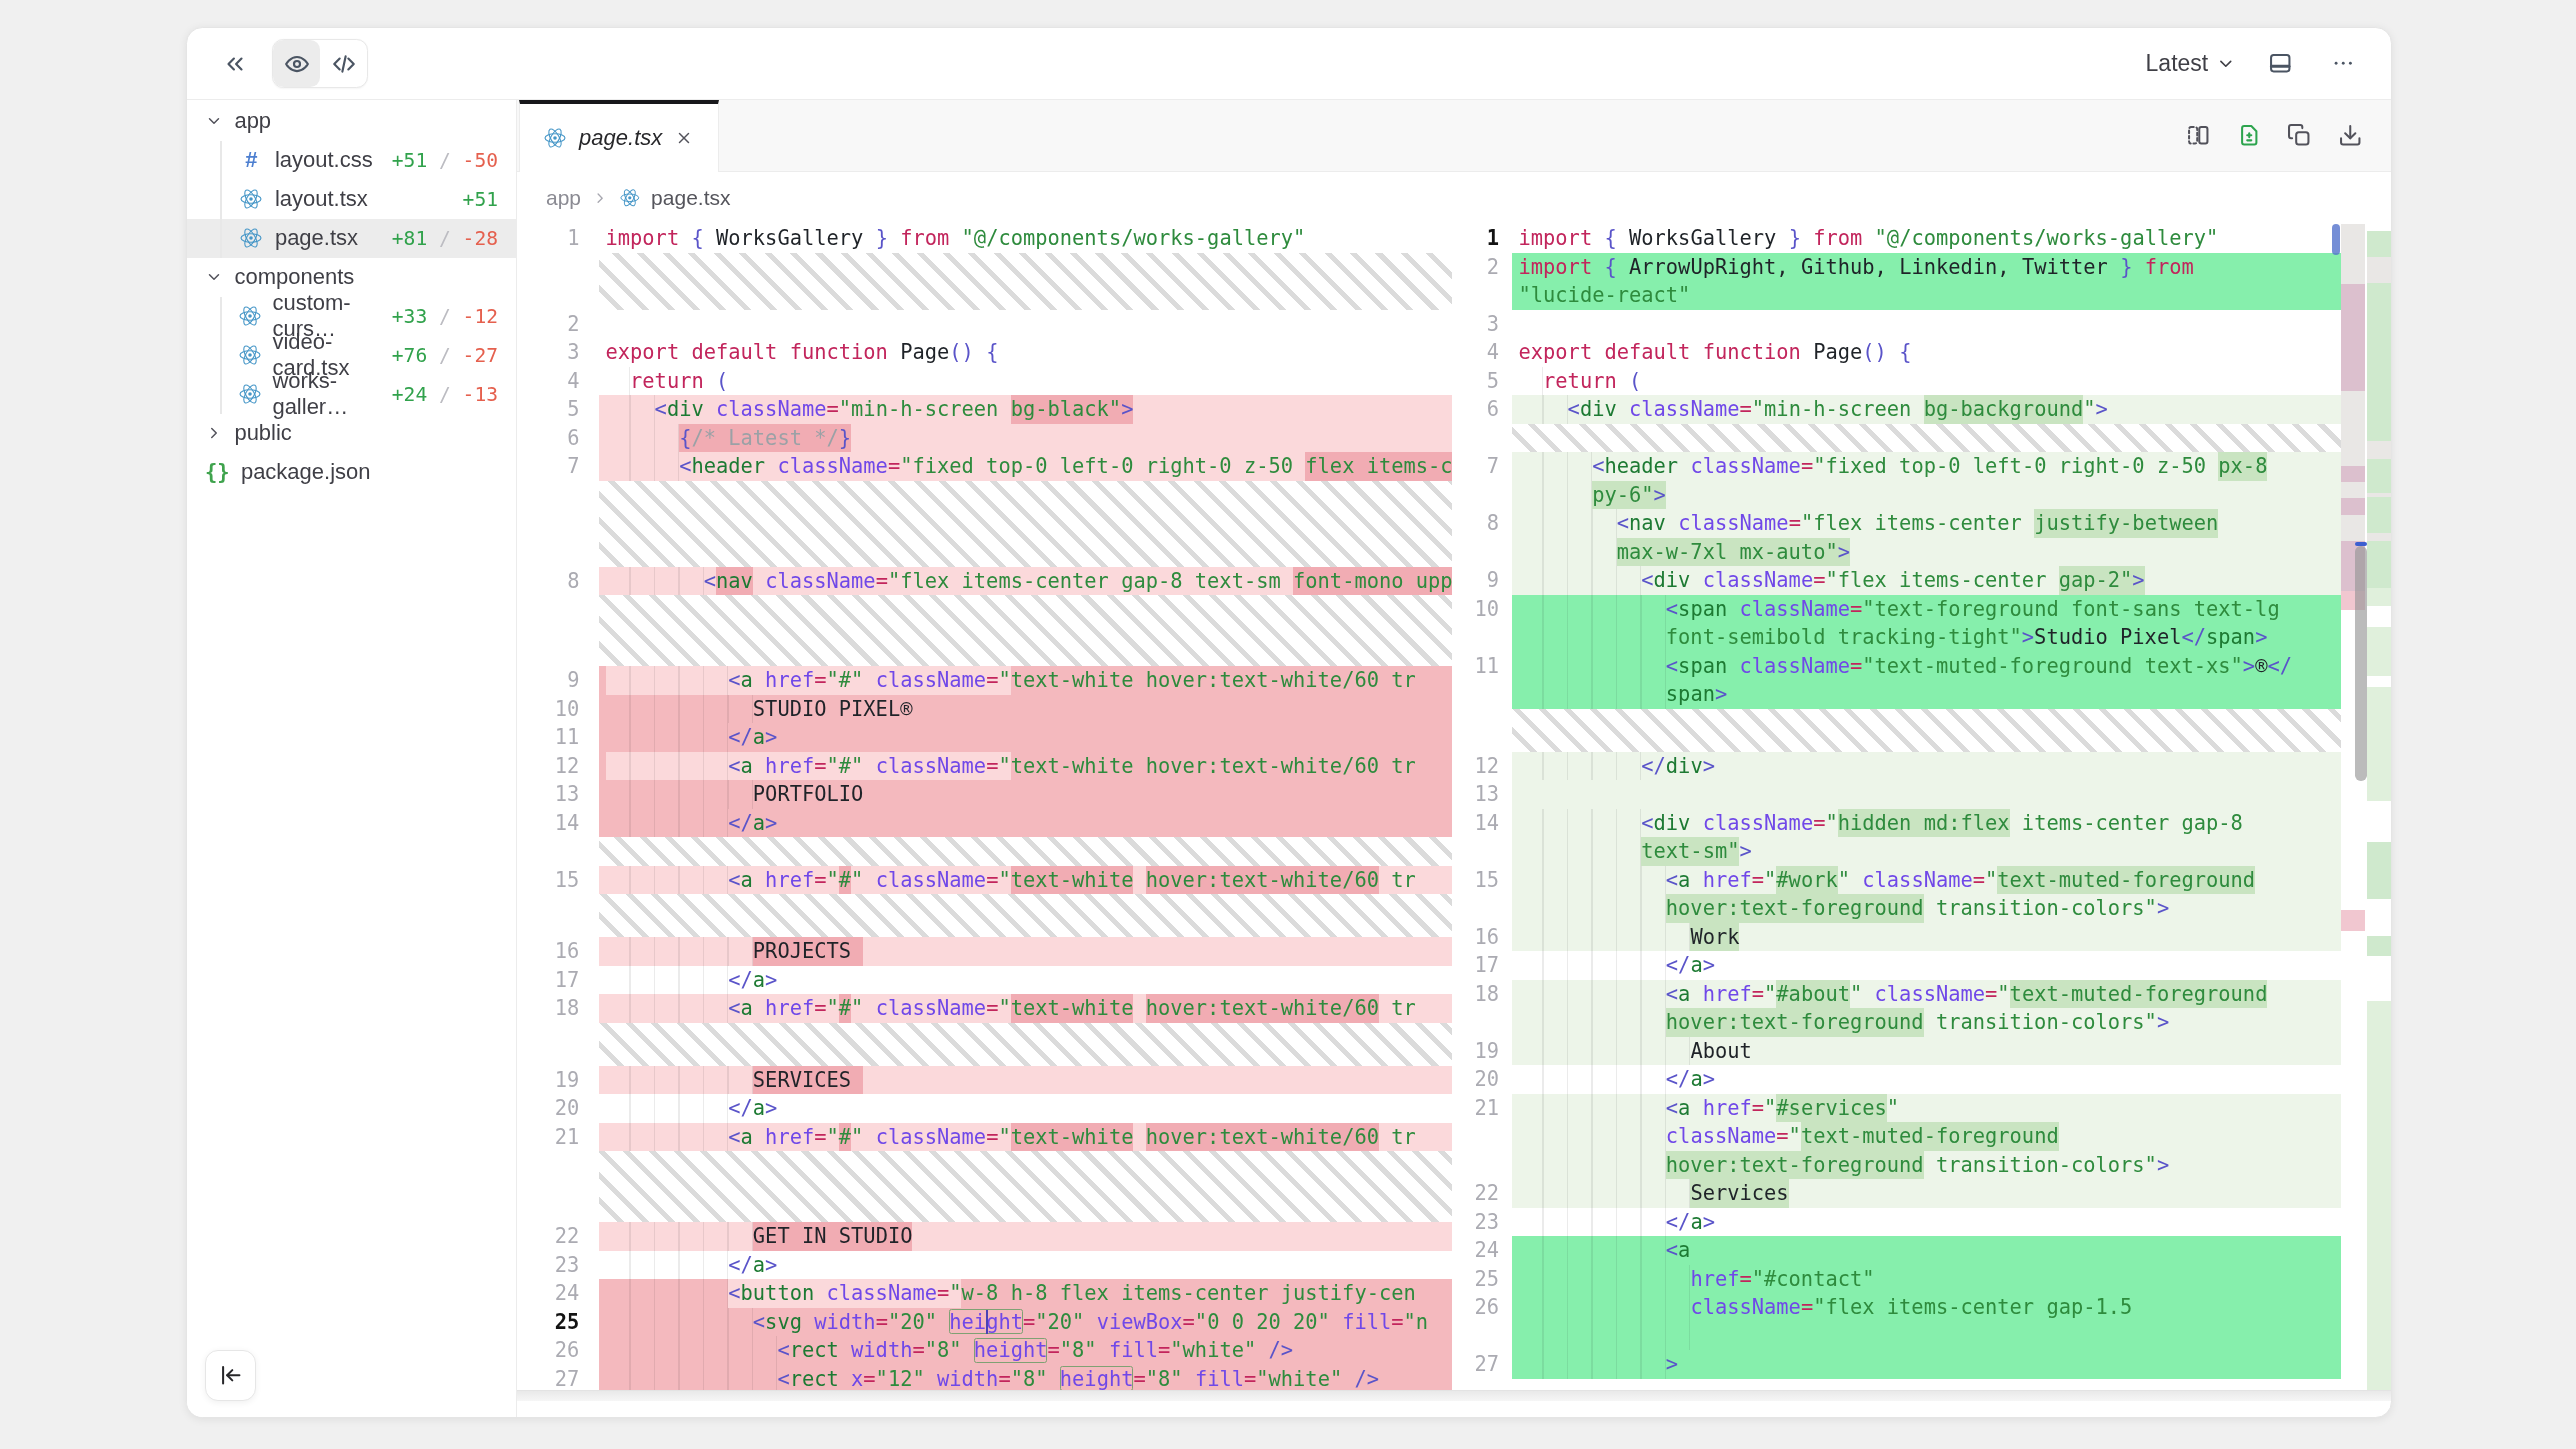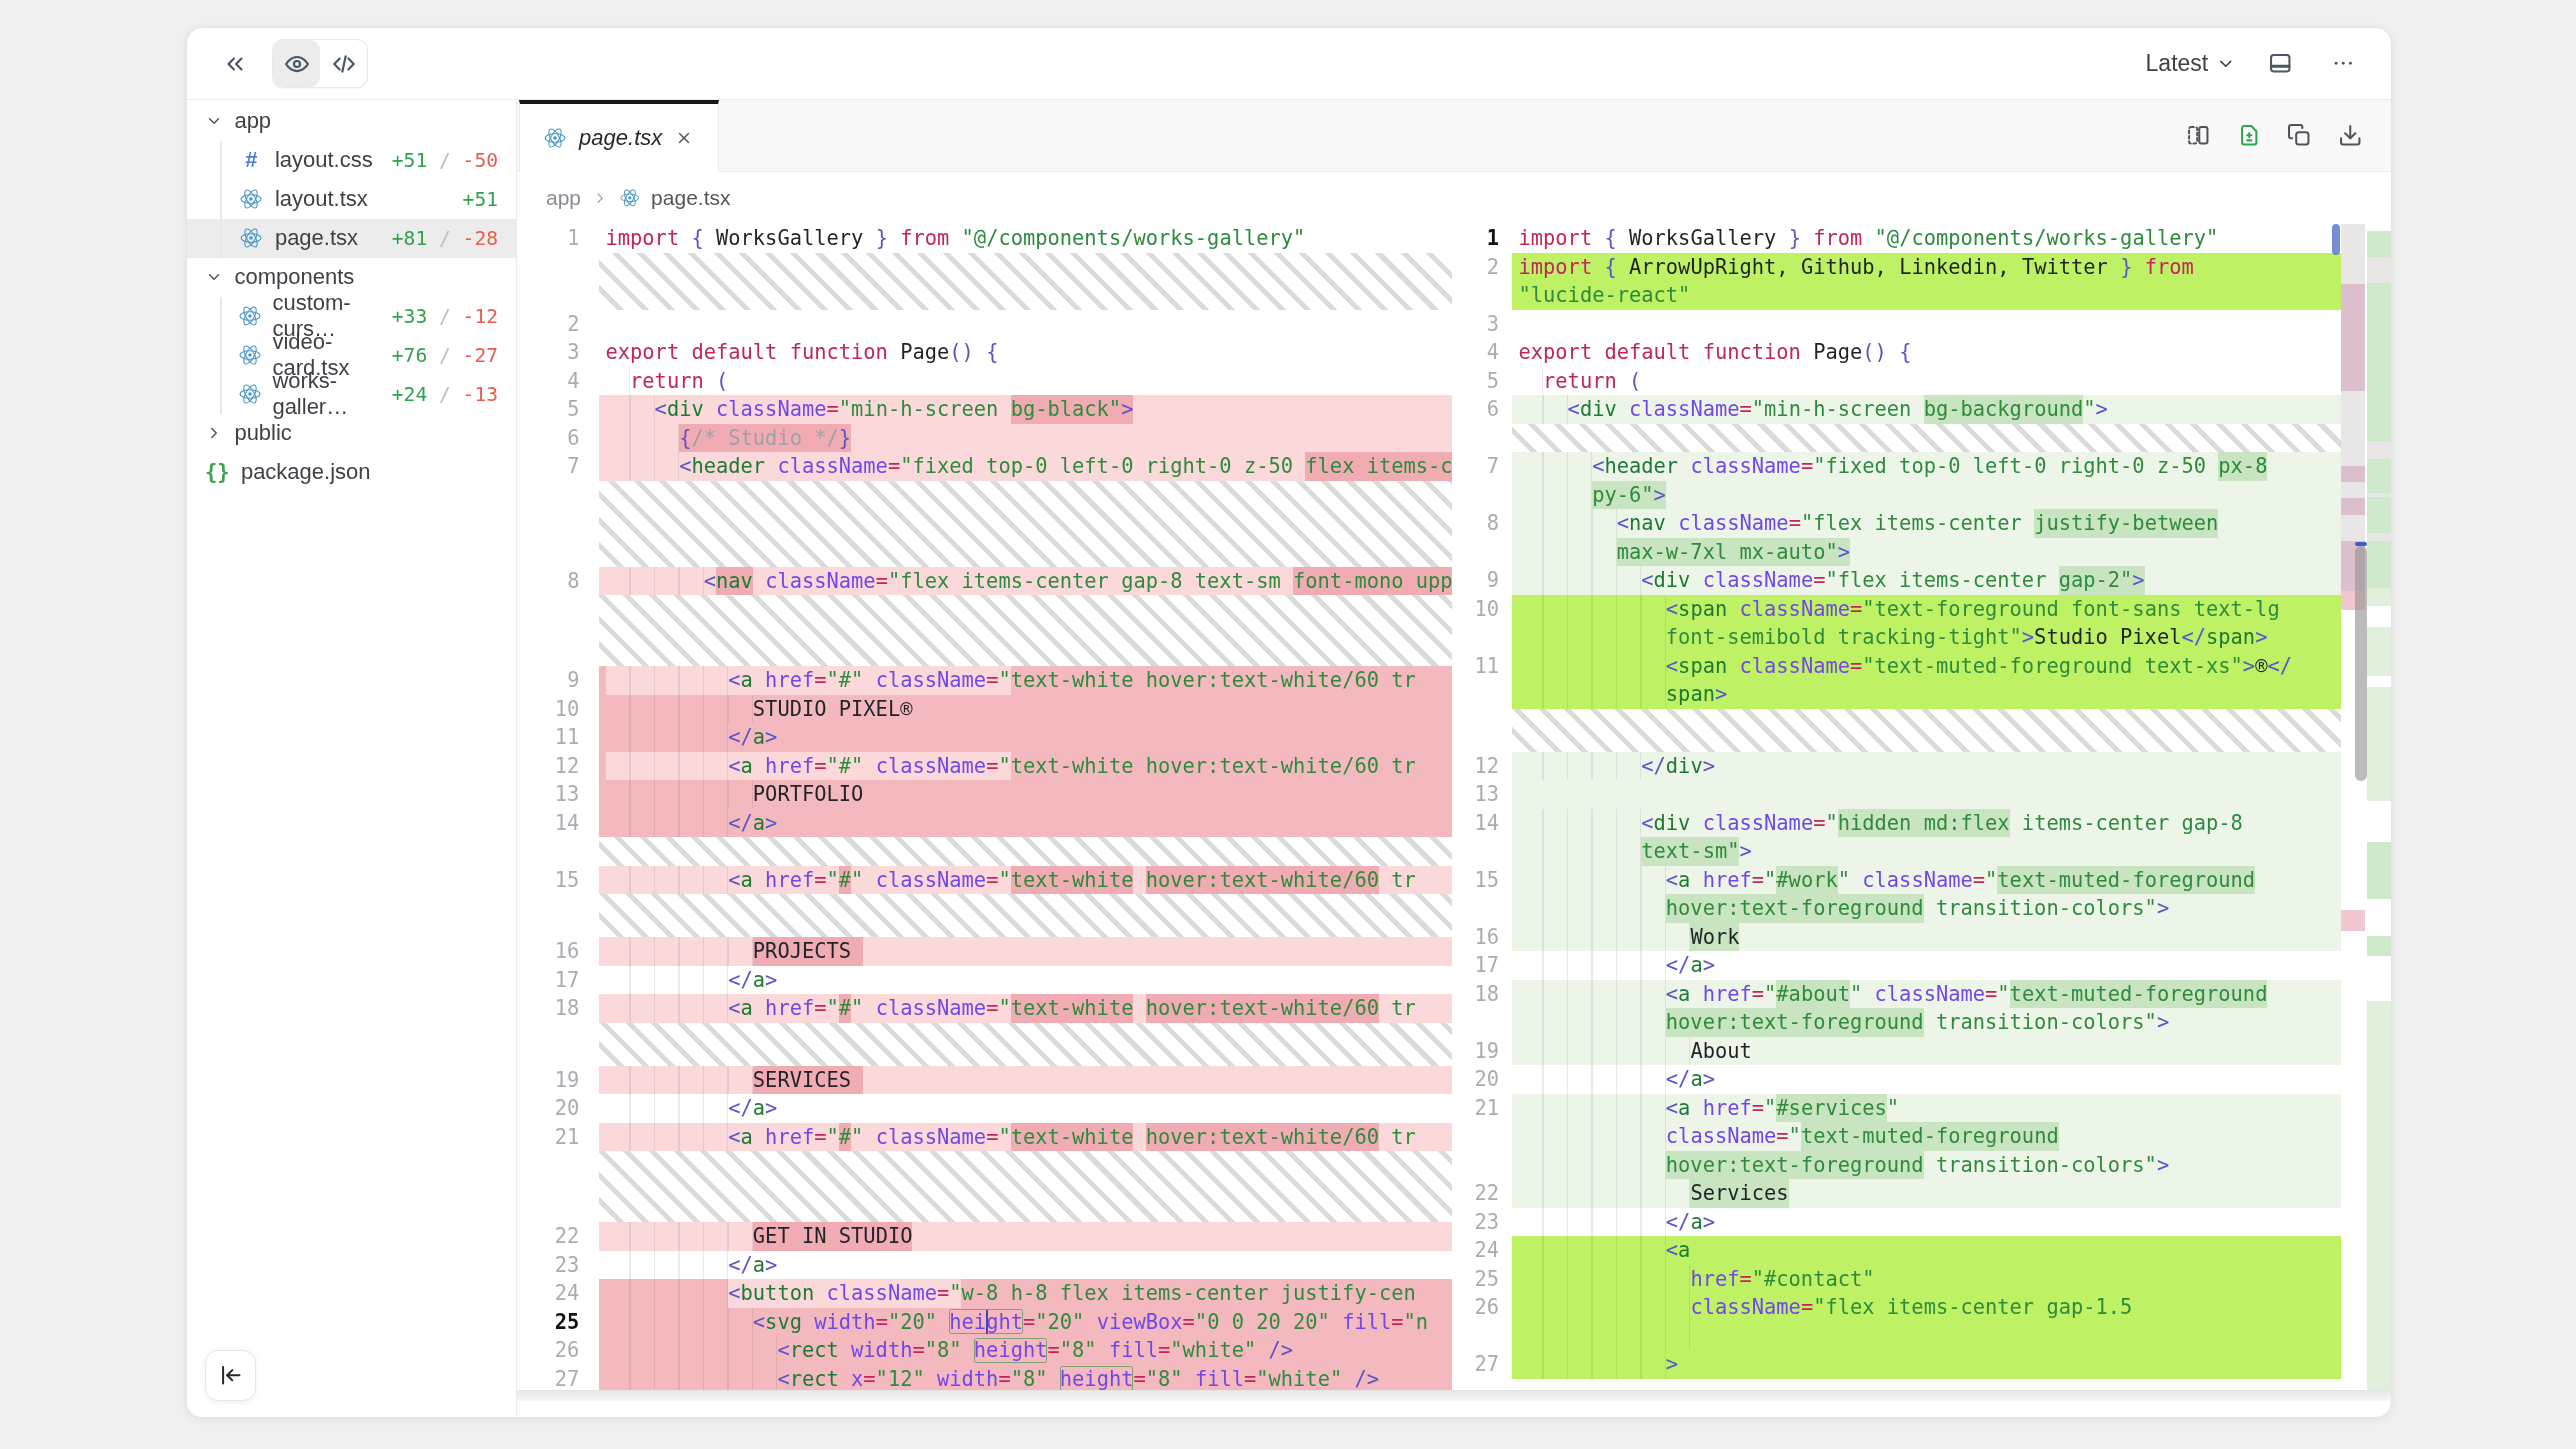--- a/index.html
+++ b/index.html
@@ -64,21 +64,21 @@
   .row { display:flex; height:28.5px; }
   .gut { flex:none; font:20.4px/28.5px "DejaVu Sans Mono","Liberation Mono",monospace; color:#ababb2; text-align:right; background:#fff; }
   .pL .gut { width:82px; padding-right:19.6px; }
   .pR .gut { width:60px; padding-right:13px; }
   .gut.act { color:#131313; font-weight:700; }
   .line { flex:1; position:relative; font:20.4px/28.5px "DejaVu Sans Mono","Liberation Mono",monospace; white-space:pre; overflow:hidden; padding-left:6.5px; color:#1f2328; }
   .k-ctx .line { background:#fff; }
   .k-del .line { background:#fbd9db; }
   .k-delf .line { background:#f4b9be; }
   .k-add .line { background:#edf5e9; }
-  .k-addf .line { background:#bef264; }
+  .k-addf .line { background:#86efac; }
   .k-hatch .line { background:repeating-linear-gradient(45deg,#ffffff 0 13px,#dbdbdb 13px 18px); }
   .mk { position:absolute; top:0; bottom:0; z-index:1; }
   .pL .mk.l1 { background:#fbd9db; } .pL .mk.l2 { background:#f1acb3; } .pR .mk.l2 { background:#c9e4c1; }
   .mk.l3 { top:1.6px; bottom:1.6px; background:transparent; border:1.6px solid #7fa173; border-radius:2.4px; z-index:4; }
   .ig { position:absolute; left:6.5px; top:0; bottom:0; z-index:2;
         background:repeating-linear-gradient(to right,transparent 0,transparent calc(2ch - 1.6px),rgba(0,0,0,.08) calc(2ch - 1.6px),rgba(0,0,0,.08) 2ch); }
   .tx { position:relative; z-index:3; }
   .caret { position:absolute; top:2.4px; bottom:2.4px; width:2.4px; background:#4a43b5; z-index:5; }
   .c-kw { color:#c2255c; } .c-st { color:#2e8b3d; } .c-tg { color:#1d7a33; }
   .c-at { color:#7048e8;text-align:center; } .c-pu { color:#5a54c9; } .c-cm { color:#9ba1a6; }
@@ -344,21 +344,21 @@
             <div class="row k-ctx">
               <span class="gut">4</span>
               <div class="line"><div class="ig" style="width: 2ch;"></div><span class="tx"><span>  </span><span class="c-kw">return</span><span> </span><span class="c-pu">(</span></span></div>
             </div>
             <div class="row k-del">
               <span class="gut">5</span>
               <div class="line"><span class="mk l2" style="left: calc(33ch + 6.5px); width: 10ch;"></span><div class="ig" style="width: 4ch;"></div><span class="tx"><span>    </span><span class="c-pu">&lt;</span><span class="c-tg">div</span><span> </span><span class="c-at">className</span><span class="c-kw">=</span><span class="c-st">"min-h-screen bg-black"</span><span class="c-pu">&gt;</span></span></div>
             </div>
             <div class="row k-del">
               <span class="gut">6</span>
-              <div class="line"><span class="mk l2" style="left: calc(6ch + 6.5px); width: 14ch;"></span><div class="ig" style="width: 6ch;"></div><span class="tx"><span>      </span><span class="c-pu">{</span><span class="c-cm">/* Studio */</span><span class="c-pu">}</span></span></div>
+              <div class="line"><span class="mk l2" style="left: calc(6ch + 6.5px); width: 14ch;"></span><div class="ig" style="width: 6ch;"></div><span class="tx"><span>      </span><span class="c-pu">{</span><span class="c-cm">/* Latest */</span><span class="c-pu">}</span></span></div>
             </div>
             <div class="row k-del">
               <span class="gut">7</span>
               <div class="line"><span class="mk l2" style="left: calc(57ch + 6.5px); width: 99ch;"></span><div class="ig" style="width: 6ch;"></div><span class="tx"><span>      </span><span class="c-pu">&lt;</span><span class="c-tg">header</span><span> </span><span class="c-at">className</span><span class="c-kw">=</span><span class="c-st">"fixed top-0 left-0 right-0 z-50 flex items-center justify-b</span></span></div>
             </div>
             <div class="row k-hatch" style="height: 86px;">
               <span class="gut"></span>
               <div class="line"></div>
             </div>
             <div class="row k-del">

